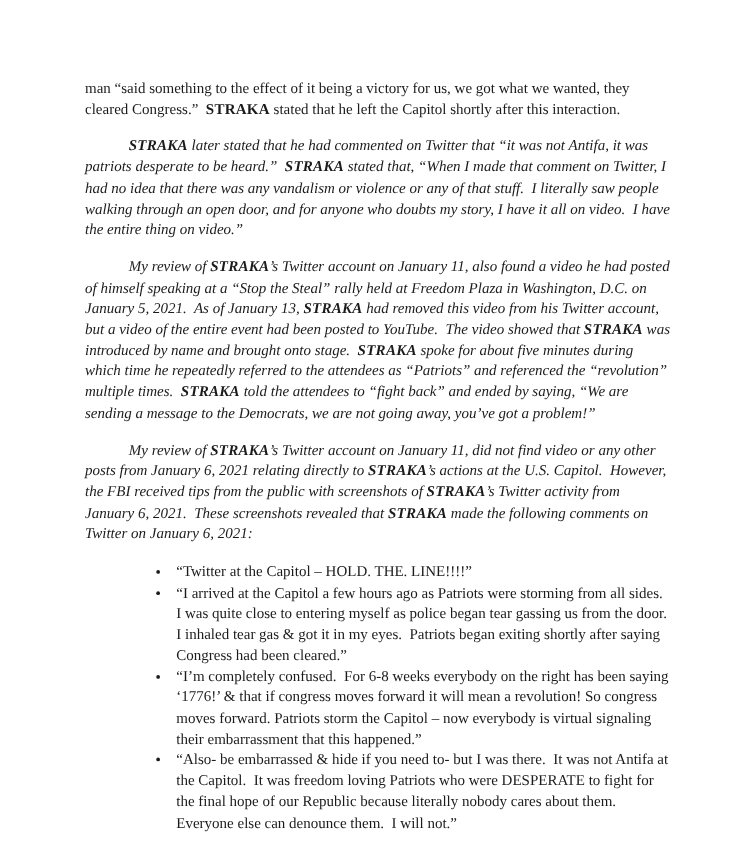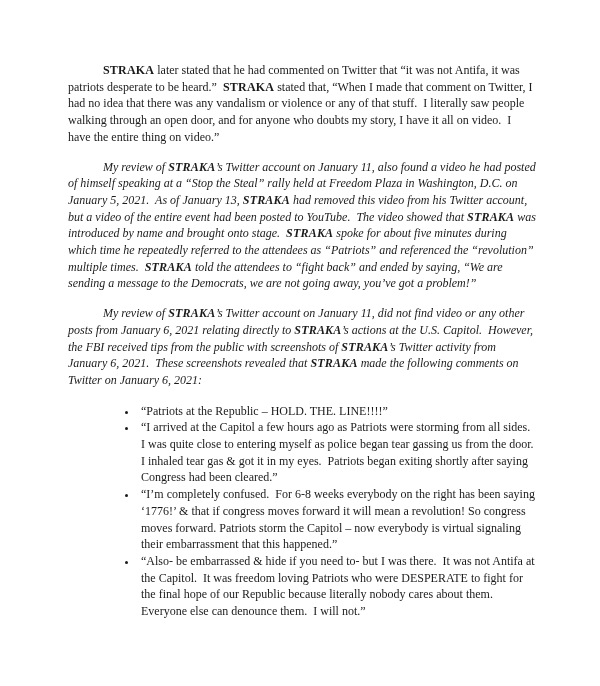--- a/index.html
+++ b/index.html
@@ -26,26 +26,27 @@
     list-style: disc outside;
   }
   .bullets li { padding-left: 3px; }
   .bullets li::marker { color: #1b1b1b; font-size: 11px; }
   b { font-weight: bold; letter-spacing: 0.2px; }
 </style>
 </head>
 <body>
 
 <div class="page">
+  <p class="para">man “said something to the effect of it being a victory for us, we got what we wanted, they cleared Congress.”&nbsp; <b>STRAKA</b> stated that he left the Capitol shortly after this interaction.</p>
 
   <p class="para indent"><b>STRAKA</b> later stated that he had commented on Twitter that “it was not Antifa, it was patriots desperate to be heard.”&nbsp; <b>STRAKA</b> stated that, “When I made that comment on Twitter, I had no idea that there was any vandalism or violence or any of that stuff.&nbsp; I literally saw people walking through an open door, and for anyone who doubts my story, I have it all on video.&nbsp; I have the entire thing on video.”</p>
 
   <p class="para indent">My review of <b>STRAKA</b>’s Twitter account on January 11, also found a video he had posted of himself speaking at a “Stop the Steal” rally held at Freedom Plaza in Washington, D.C. on January 5, 2021.&nbsp; As of January 13, <b>STRAKA</b> had removed this video from his Twitter account, but a video of the entire event had been posted to YouTube.&nbsp; The video showed that <b>STRAKA</b> was introduced by name and brought onto stage.&nbsp; <b>STRAKA</b> spoke for about five minutes during which time he repeatedly referred to the attendees as “Patriots” and referenced the “revolution” multiple times.&nbsp; <b>STRAKA</b> told the attendees to “fight back” and ended by saying, “We are sending a message to the Democrats, we are not going away, you’ve got a problem!”</p>
 
   <p class="para indent">My review of <b>STRAKA</b>’s Twitter account on January 11, did not find video or any other posts from January 6, 2021 relating directly to <b>STRAKA</b>’s actions at the U.S. Capitol.&nbsp; However, the FBI received tips from the public with screenshots of <b>STRAKA</b>’s Twitter activity from January 6, 2021.&nbsp; These screenshots revealed that <b>STRAKA</b> made the following comments on Twitter on January 6, 2021:</p>
 
   <ul class="bullets">
-    <li>“Patriots at the Republic – HOLD. THE. LINE!!!!”</li>
+    <li>“Twitter at the Capitol – HOLD. THE. LINE!!!!”</li>
     <li>“I arrived at the Capitol a few hours ago as Patriots were storming from all sides. I was quite close to entering myself as police began tear gassing us from the door. I inhaled tear gas &amp; got it in my eyes.&nbsp; Patriots began exiting shortly after saying Congress had been cleared.”</li>
     <li>“I’m completely confused.&nbsp; For 6-8 weeks everybody on the right has been saying ‘1776!’ &amp; that if congress moves forward it will mean a revolution! So congress moves forward. Patriots storm the Capitol – now everybody is virtual signaling their embarrassment that this happened.”</li>
     <li>“Also- be embarrassed &amp; hide if you need to- but I was there.&nbsp; It was not Antifa at the Capitol.&nbsp; It was freedom loving Patriots who were DESPERATE to fight for the final hope of our Republic because literally nobody cares about them.&nbsp; Everyone else can denounce them.&nbsp; I will not.”</li>
   </ul>
 </div>
 
 </body></html>

